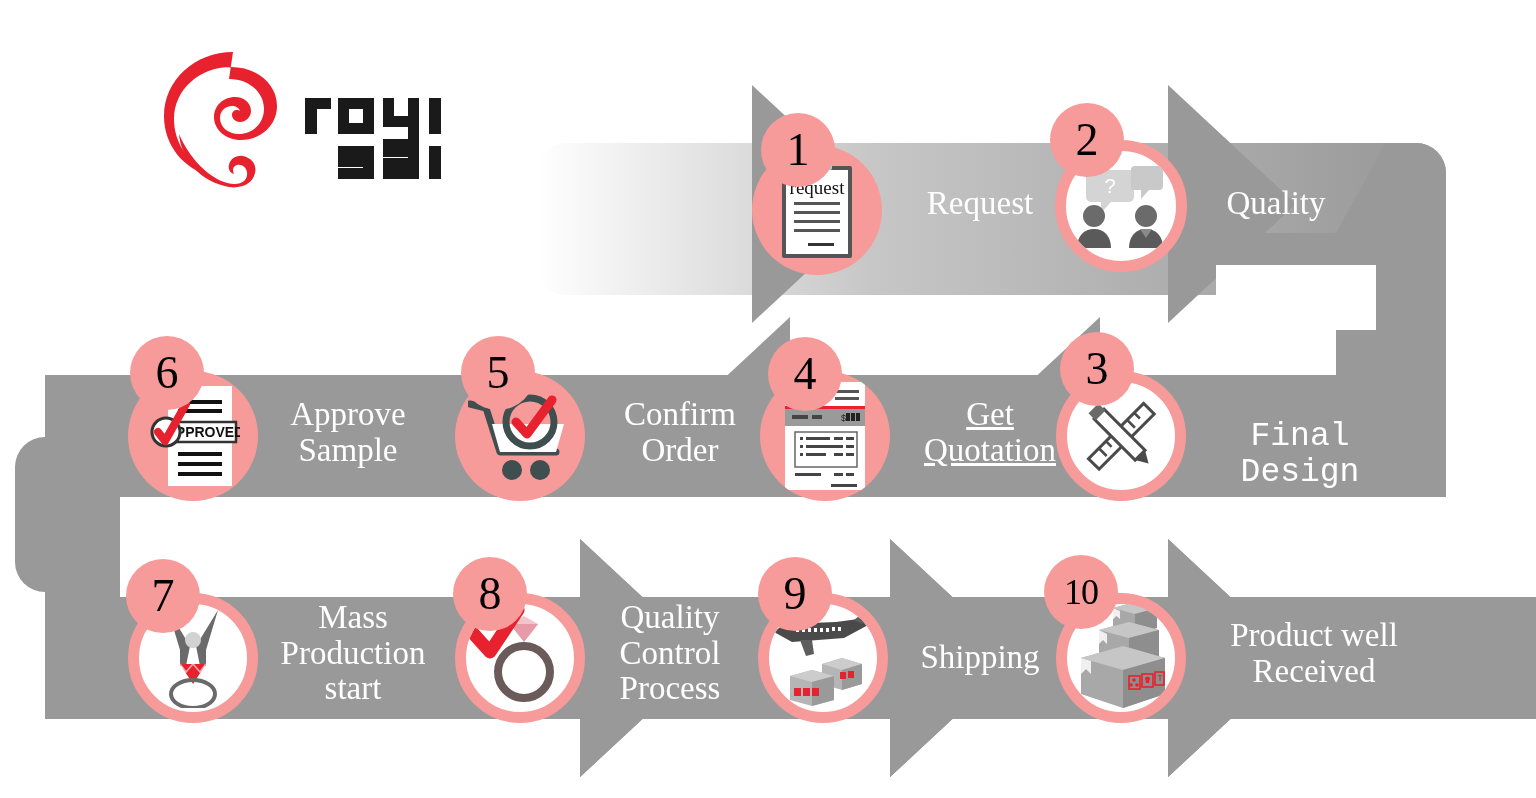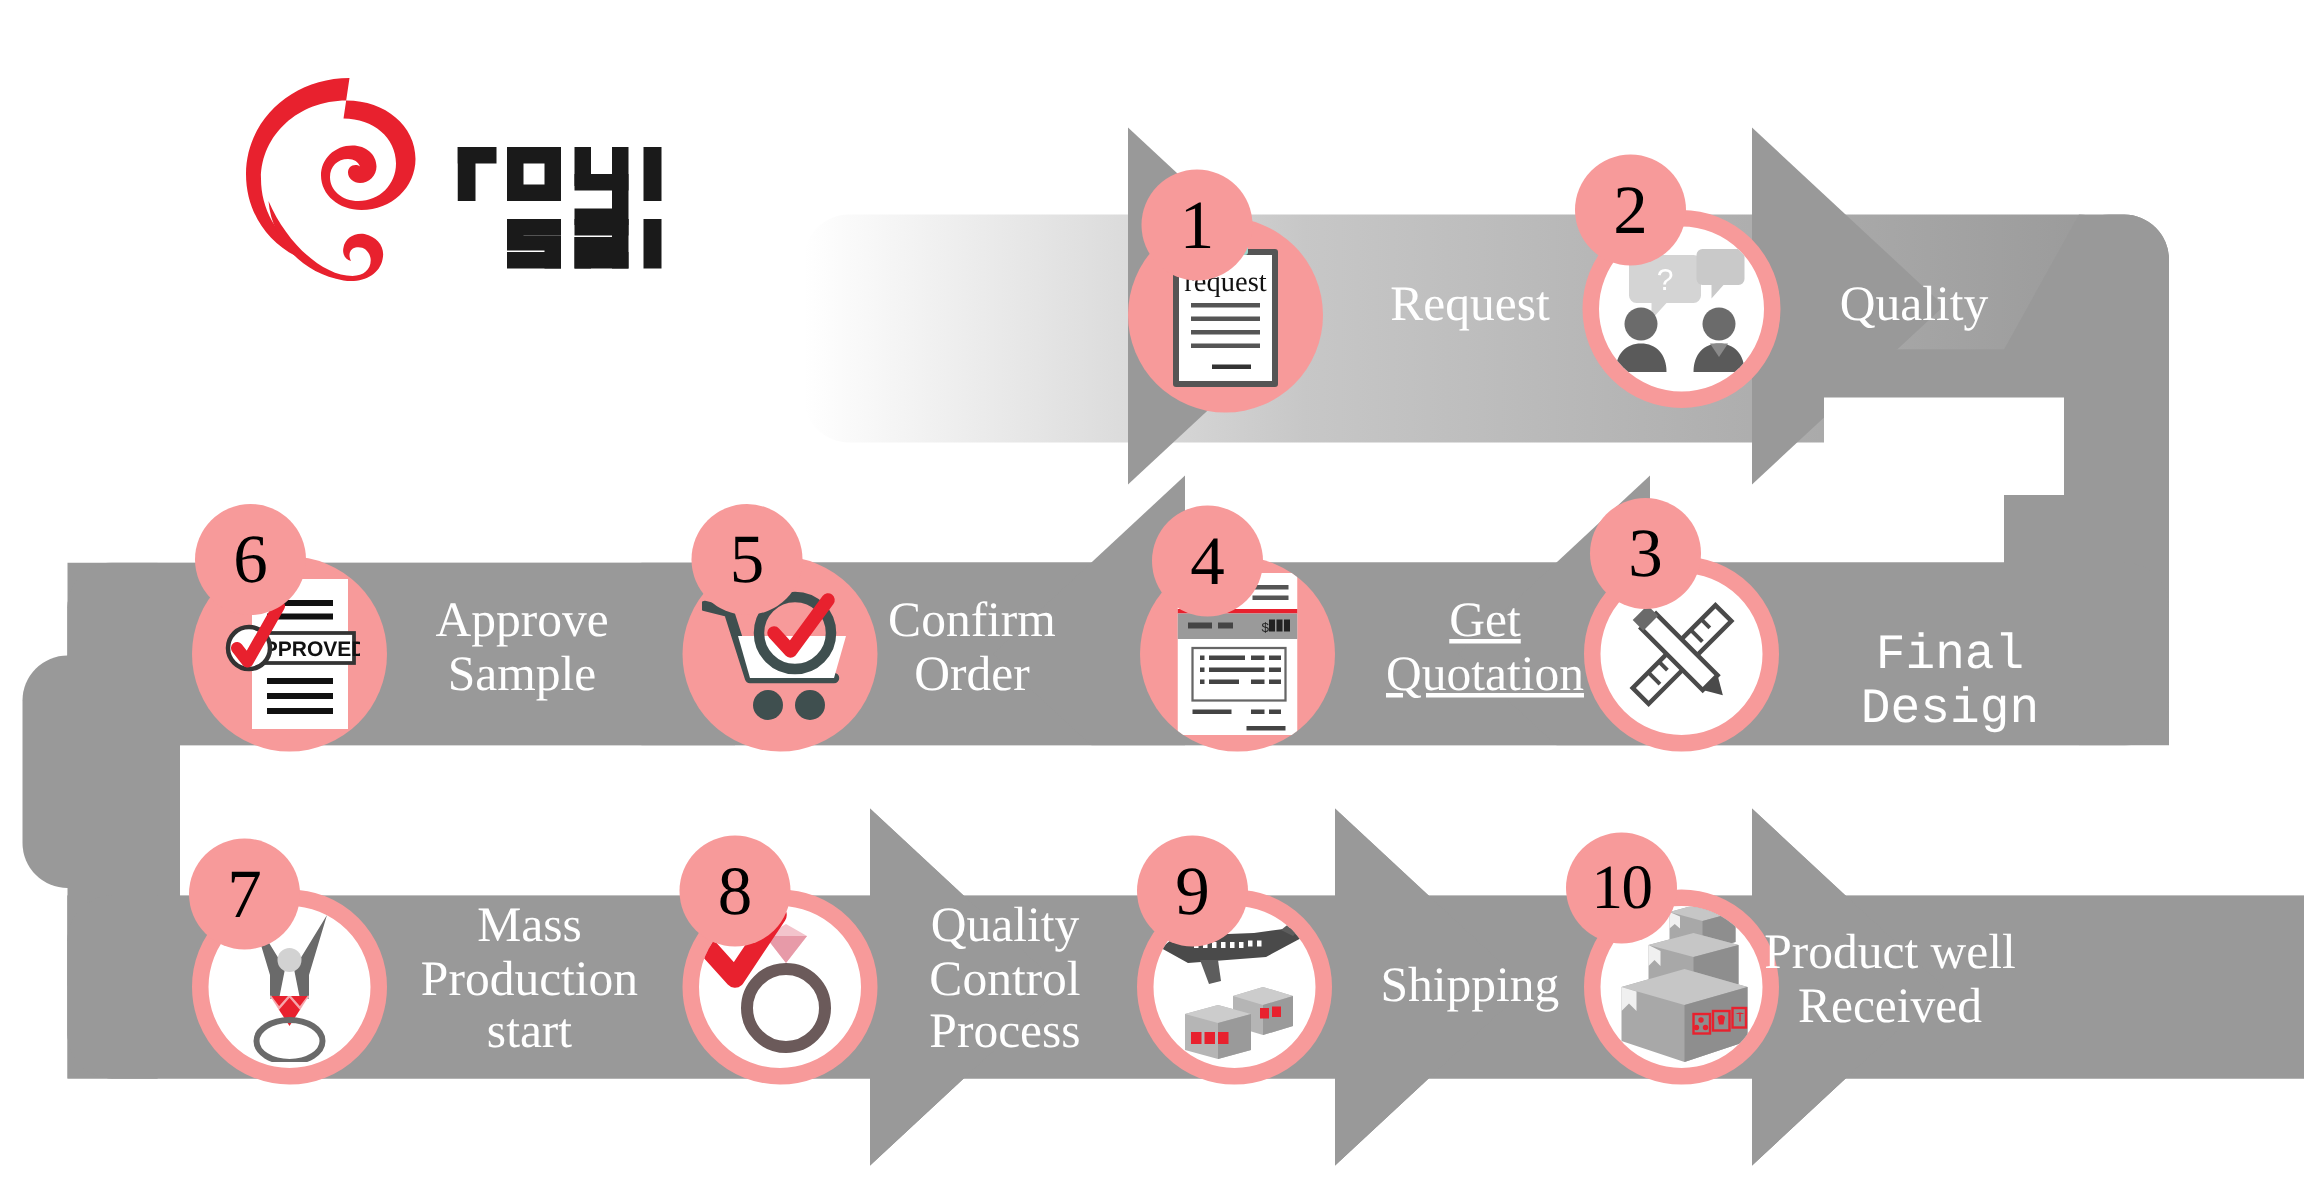--- a/index.html
+++ b/index.html
@@ -61,21 +61,21 @@
     border-radius: 50%;
     background: #F79A9A;
     color: #000000;
     display: flex;
     align-items: center;
     justify-content: center;
     font-size: 46px;
     line-height: 1;
     font-family: "Liberation Serif", "DejaVu Serif", serif;
   }
-  .badge.wide { font-size: 42px; letter-spacing: -1px; }
+  .badge.wide { font-size: 36px; letter-spacing: -1px; }
 
   .step-label {
     position: absolute;
     color: #ffffff;
     font-size: 33px;
     line-height: 1.08;
     text-align: center;
     font-family: "Liberation Serif", "DejaVu Serif", serif;
     white-space: pre-line;
   }
@@ -294,21 +294,21 @@
       <circle cx="44" cy="80" r="10" fill="#3f4f4f"></circle>
       <circle cx="72" cy="80" r="10" fill="#3f4f4f"></circle>
       <circle cx="62" cy="32" r="24" fill="none" stroke="#3f4f4f" stroke-width="7"></circle>
       <path d="M48 32 L59 44 L84 10" fill="none" stroke="#E8212E" stroke-width="9" stroke-linecap="round" stroke-linejoin="round"></path>
     </svg>
   </div>
   <div class="badge" style="left:6px; top:-35px;">
     <span>5</span>
   </div>
 </div>
-<div class="step-label" style="left:558px; top:397px; width:180px;">Confirm
+<div class="step-label" style="left:590px; top:397px; width:180px;">Confirm
 Order</div>
 
 <div class="step" style="left:128px; top:371px;">
   <div class="step-circle solid" style="width:130px;height:130px;left:0;top:0;">
     <svg width="94" height="104" viewBox="0 0 94 104">
       <rect x="22" y="2" width="64" height="100" fill="#ffffff"></rect>
       <rect x="32" y="16" width="44" height="4" fill="#111"></rect>
       <rect x="32" y="25" width="44" height="4" fill="#111"></rect>
       <rect x="28" y="38" width="62" height="20" fill="#ffffff" stroke="#333" stroke-width="2.5"></rect>
       <text x="59" y="53" font-family="Liberation Sans, sans-serif" font-size="14" font-weight="bold" fill="#111" text-anchor="middle">APPROVED</text>
@@ -429,14 +429,14 @@
       </g>
       <path d="M26 26 L34 30 L34 40 L30 36 L26 40 Z" fill="#f0f0f0"></path>
       <path d="M40 4 L47 7 L47 15 L43.5 12 L40 15 Z" fill="#f0f0f0"></path>
       <path d="M8 54 L18 57 L18 70 L13 65 L8 70 Z" fill="#f0f0f0"></path>
     </svg>
   </div>
   <div class="badge wide" style="left:-12px; top:-38px;">
     <span>10</span>
   </div>
 </div>
-<div class="step-label" style="left:1140px; top:618px; width:240px;">Product well
+<div class="step-label" style="left:1194px; top:618px; width:240px;">Product well
 Received</div>
 
 </body></html>

